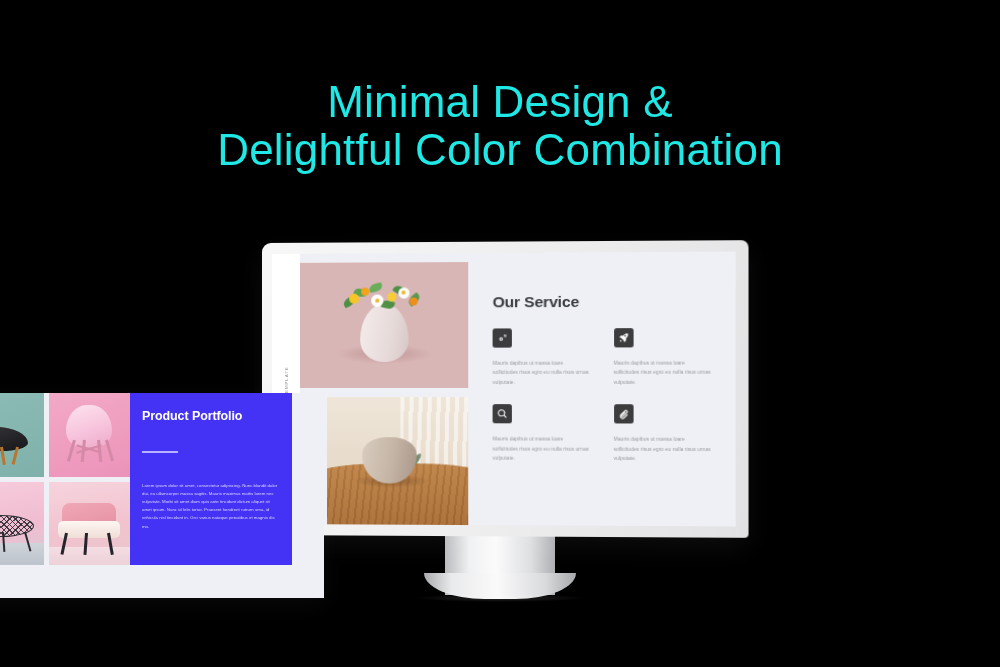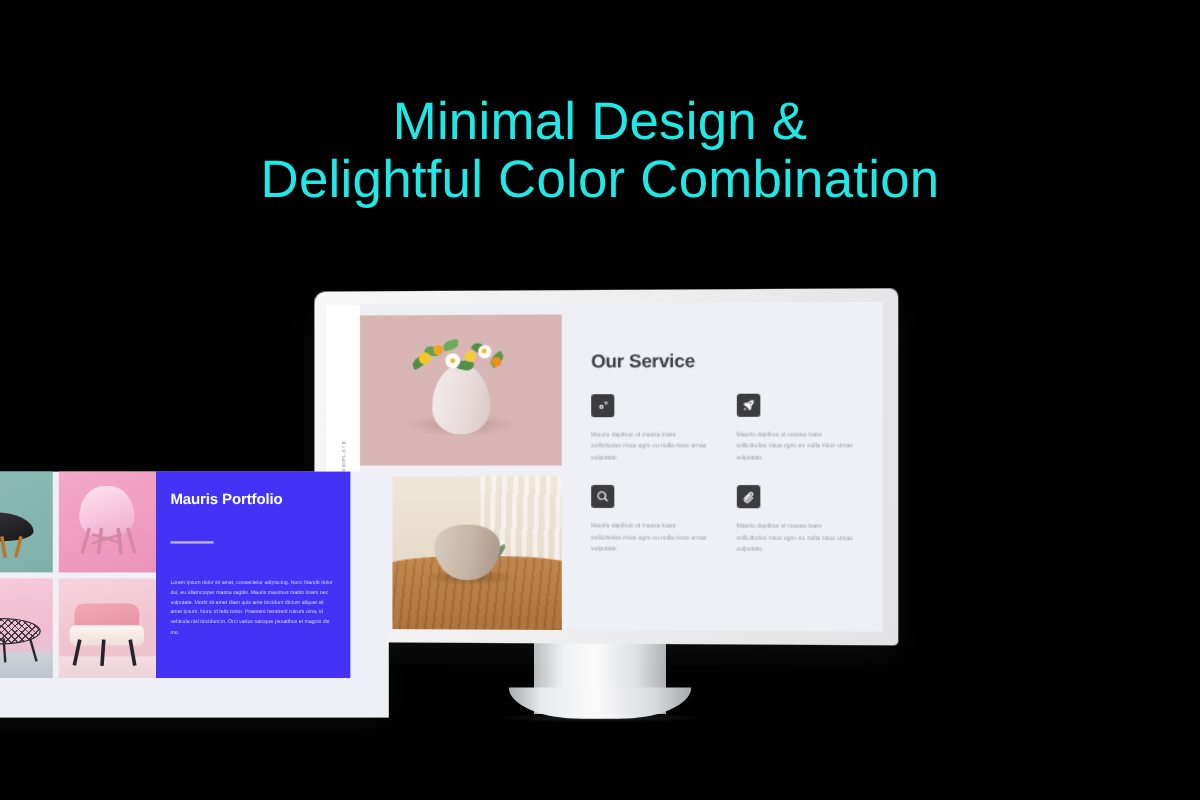--- a/index.html
+++ b/index.html
@@ -478,21 +478,21 @@
           <div class="arm-back"></div>
           <div class="arm-seat"></div>
           <div class="arm-leg" style="left:16px; top:62%; transform:rotate(12deg);"></div>
           <div class="arm-leg" style="left:36px; top:62%; transform:rotate(4deg);"></div>
           <div class="arm-leg" style="left:58px; top:62%; transform:rotate(-10deg);"></div>
         </div>
 
       </div>
 
       <div id="portfolio-panel">
-        <div id="portfolio-title">Mauris Portfolio</div>
+        <div id="portfolio-title">Product Portfolio</div>
         <div id="portfolio-rule"></div>
         <div id="portfolio-body">Lorem ipsum dolor sit amet, consectetur adipiscing. Nunc blandit dolor dui, eu ullamcorper massa sagitis. Mauris maximus mattis lorem nec vulputate. Morbi sit amet diam quis ante tincidunt dictum aliquet sit amet ipsum. Nunc id felis tortor. Praesent hendrerit rutrum urna, id vehicula nisl tincidunt in. Orci varius natoque penatibus et magnis dis mo.</div>
       </div>
 
     </div>
   </div>
 
 </div>
 
 </body></html>

